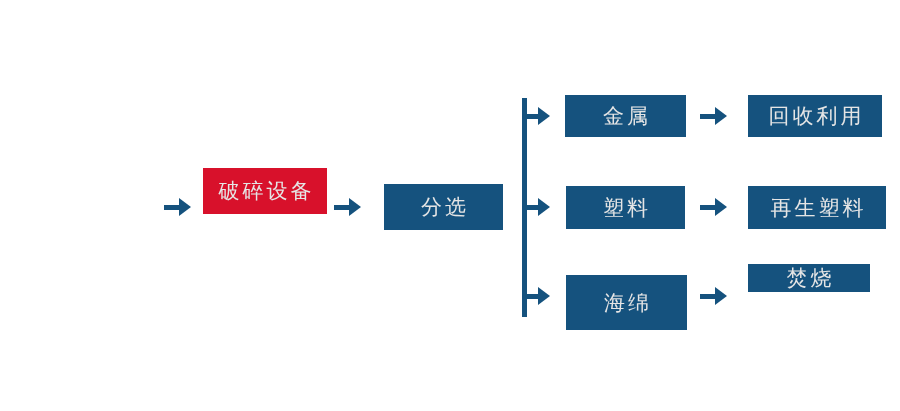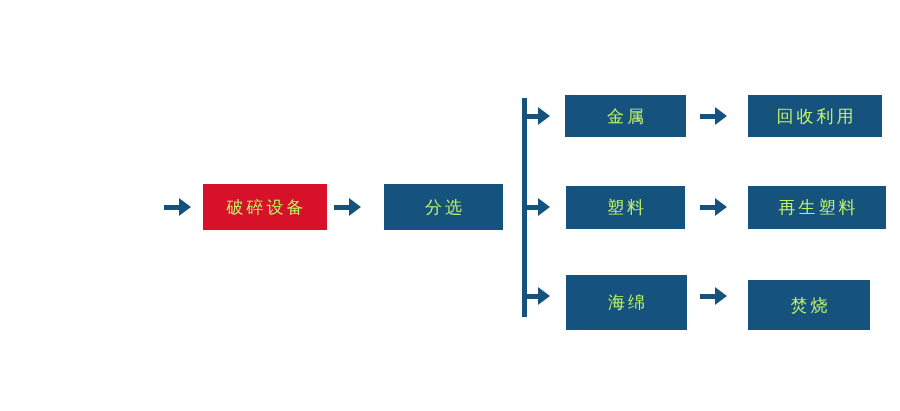--- a/index.html
+++ b/index.html
@@ -15,22 +15,22 @@
     width:900px;
     height:411px;
     background:var(--white);
     overflow:hidden;
   }
   .box{
     position:absolute;
     display:flex;
     align-items:center;
     justify-content:center;
-    color:#bef264;
-    font-size:17px;
+    color:#e5e5e5;
+    font-size:21px;
     letter-spacing:3px;
     text-indent:3px;
     white-space:nowrap;
   }
   .box.blue{background:var(--blue);}
   .box.red{background:var(--red);}
   .arrow{
     position:absolute;
     display:flex;
     align-items:center;
@@ -60,21 +60,21 @@
 <body>
 
 <div class="canvas">
 
 
   <div class="arrow" style="left:164px;top:198px">
     <span class="arrow-stem"></span>
     <span class="arrow-head"></span>
   </div>
 
-  <div class="box red" style="left:203px;top:184px;width:124px;height:46px">破碎设备</div>
+  <div class="box red" style="left:203px;top:168px;width:124px;height:46px">破碎设备</div>
 
   <div class="arrow" style="left:334px;top:198px">
     <span class="arrow-stem"></span>
     <span class="arrow-head"></span>
   </div>
 
   <div class="box blue" style="left:384px;top:184px;width:119px;height:46px">分选</div>
 
   <div class="vline"></div>
 
@@ -102,15 +102,15 @@
 
   <div class="arrow" style="left:523px;top:287px">
     <span class="arrow-stem"></span>
     <span class="arrow-head"></span>
   </div>
   <div class="box blue" style="left:566px;top:275px;width:121px;height:55px">海绵</div>
   <div class="arrow" style="left:700px;top:287px">
     <span class="arrow-stem"></span>
     <span class="arrow-head"></span>
   </div>
-  <div class="box blue" style="left:748px;top:280px;width:122px;height:50px">焚烧</div>
+  <div class="box blue" style="left:748px;top:264px;width:122px;height:28px">焚烧</div>
 
 </div>
 
 </body></html>

